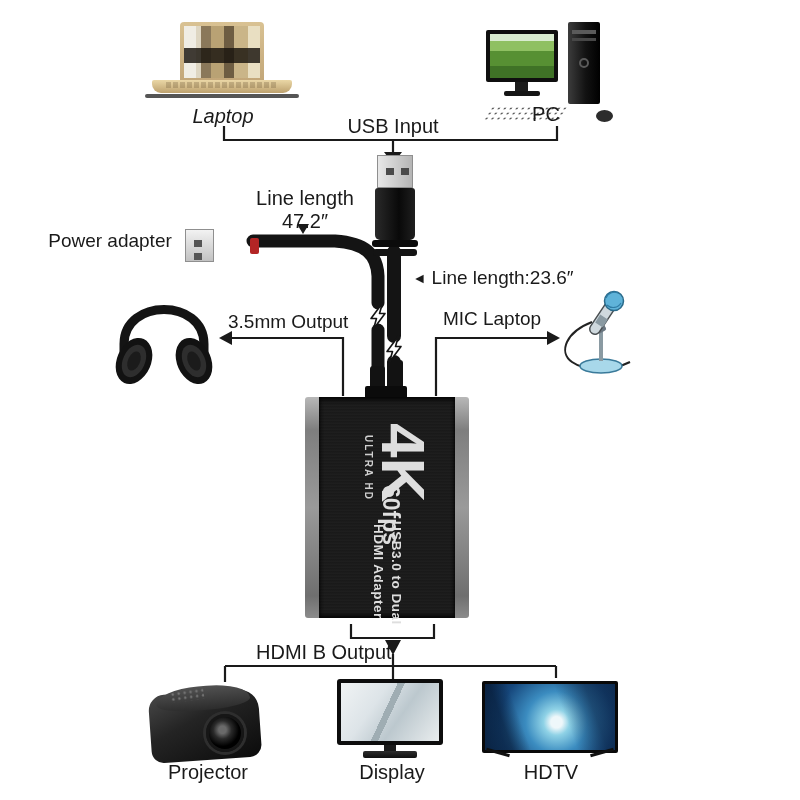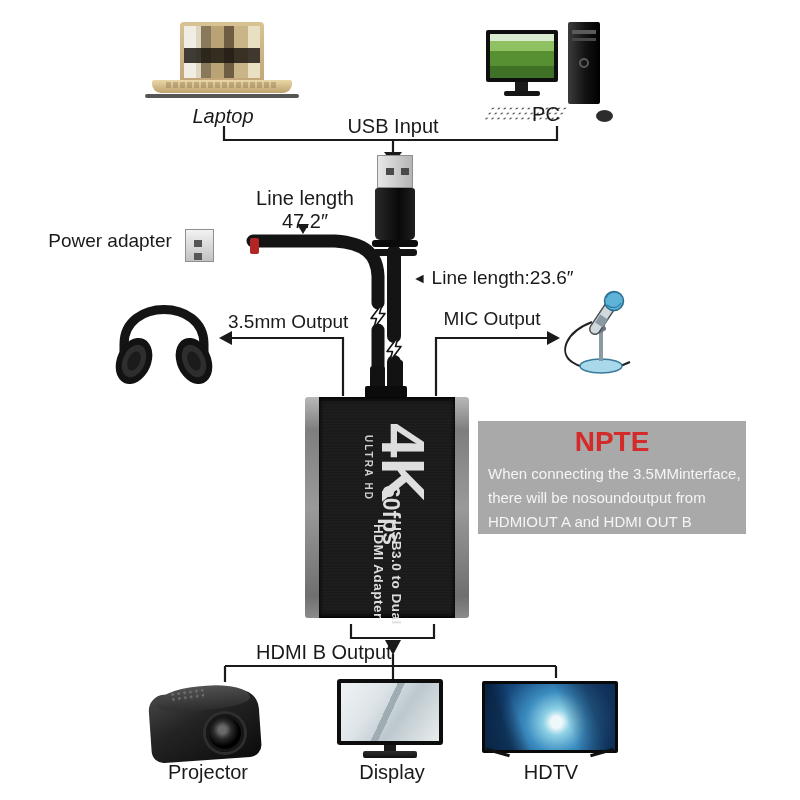--- a/index.html
+++ b/index.html
@@ -227,26 +227,20 @@
     <div class="rail r"></div>
     <div class="body">
       <span class="v t-ultra">ULTRA HD</span>
       <span class="v t-4k">4K</span>
       <span class="v t-fps">60fps</span>
       <span class="v t-l1">USB3.0 to Dual</span>
       <span class="v t-l2">HDMI Adapter</span>
     </div>
   </div>
 
-  <div class="note">
-    <div class="title">NPTE</div>
-    <div class="ln">When connecting the 3.5MMinterface,</div>
-    <div class="ln">there will be nosoundoutput from</div>
-    <div class="ln">HDMIOUT A and HDMI OUT B</div>
-  </div>
 
   <div class="projector">
     <div class="pbody"></div>
     <div class="ptop"></div>
     <div class="dots"></div>
     <div class="lens"></div>
   </div>
 
   <div class="display">
     <div class="frame">
@@ -277,21 +271,21 @@
     <span>47.2″</span>
   </div>
 
   <div class="label lbl-power">Power adapter</div>
 
   <div class="label lbl-linelen-right">
     <span style="font-size:14px;vertical-align:1px;">◄</span><span> Line length:23.6″</span>
   </div>
 
   <div class="label lbl-35mm">3.5mm Output</div>
-  <div class="label lbl-mic">MIC Output</div>
+  <div class="label lbl-mic">MIC Laptop</div>
 
   <div class="label lbl-hdmib">HDMI B Output</div>
 
   <div class="label lbl-projector">Projector</div>
   <div class="label lbl-display">Display</div>
   <div class="label lbl-hdtv">HDTV</div>
 
 </div>
 
 </body></html>

